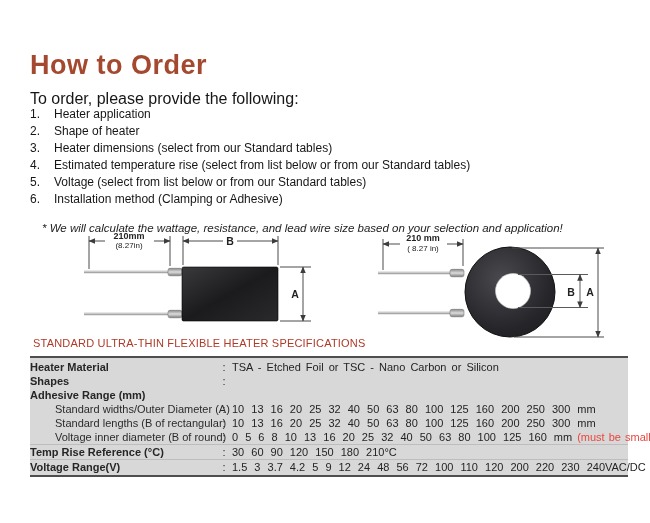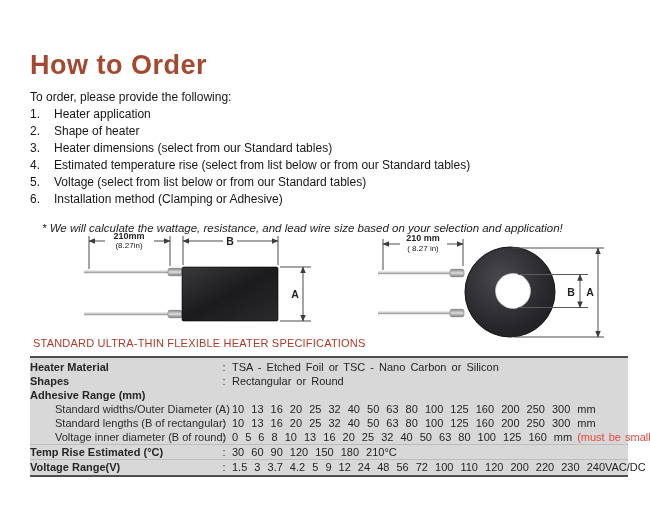--- a/index.html
+++ b/index.html
@@ -4,21 +4,21 @@
 <style>
   html,body{margin:0;padding:0;}
   body{
     width:650px;height:523px;background:#ffffff;overflow:hidden;position:relative;
     font-family:"Liberation Sans", sans-serif;color:#1e1e1e;
   }
   .abs{position:absolute;}
   h1.title{
     left:30px;top:50px;margin:0;font-size:27px;font-weight:bold;color:#a4492f;letter-spacing:.5px;
   }
-  .intro{left:30px;top:90px;margin:0;font-size:12px;color:#161616;}
+  .intro{left:30px;top:90px;margin:0;font-size:16px;color:#161616;}
   ol.steps{left:30px;top:106px;margin:0;padding:0;list-style:none;}
   ol.steps li{display:flex;font-size:12px;line-height:16.9px;color:#161616;}
   ol.steps .num{width:24px;flex:0 0 24px;}
   .footnote{left:30px;top:210px;margin:12px;font-size:11.5px;font-style:italic;color:#222;}
   svg.diagrams{left:0;top:225px;}
   svg text{font-family:"Liberation Sans", sans-serif;fill:#222;}
   .dim-mm{font-size:9px;font-weight:bold;}
   .dim-in{font-size:8px;}
   .dim-letter{font-size:10.5px;font-weight:bold;}
   h2.specs-heading{left:33px;top:337px;margin:0;font-size:11px;font-weight:normal;color:#af3a28;letter-spacing:.2px;}
@@ -169,21 +169,20 @@
 <h2 class="abs specs-heading">STANDARD ULTRA-THIN FLEXIBLE HEATER SPECIFICATIONS</h2>
 <div class="abs spec-table">
     <div class="spec-row">
       <span class="label">Heater Material</span>
       <span class="colon">:</span>
       <span class="value"><span>TSA - Etched Foil or TSC - Nano Carbon or Silicon</span></span>
     </div>
     <div class="spec-row">
       <span class="label">Shapes</span>
       <span class="colon">:</span>
-      <span class="value"><span>Rectangular or Round</span></span>
     </div>
     <div class="spec-row">
       <span class="label">Adhesive Range (mm)</span>
       <span class="colon"></span>
       <span class="value"><span></span></span>
     </div>
     <div class="spec-row indent spread">
       <span class="label">Standard widths/Outer Diameter (A)</span>
       <span class="colon">:</span>
       <span class="value"><span>10 13 16 20 25 32 40 50 63 80 100 125 160 200 250 300 mm</span></span>
@@ -192,21 +191,21 @@
       <span class="label">Standard lengths (B of rectangular)</span>
       <span class="colon">:</span>
       <span class="value"><span>10 13 16 20 25 32 40 50 63 80 100 125 160 200 250 300 mm</span></span>
     </div>
     <div class="spec-row indent spread">
       <span class="label">Voltage inner diameter (B of round)</span>
       <span class="colon">:</span>
       <span class="value"><span>0 5 6 8 10 13 16 20 25 32 40 50 63 80 100 125 160 mm</span><span class="red-note">(must be smaller than A)</span></span>
     </div>
     <div class="spec-row spread sep">
-      <span class="label">Temp Rise Estimated (°C)</span>
+      <span class="label">Temp Rise Reference (°C)</span>
       <span class="colon">:</span>
       <span class="value"><span>30 60 90 120 150 180 210°C</span></span>
     </div>
     <div class="spec-row spread sep">
       <span class="label">Voltage Range(V)</span>
       <span class="colon">:</span>
       <span class="value"><span>1.5 3 3.7 4.2 5 9 12 24 48 56 72 100 110 120 200 220 230 240VAC/DC</span></span>
     </div>
   </div>
 

